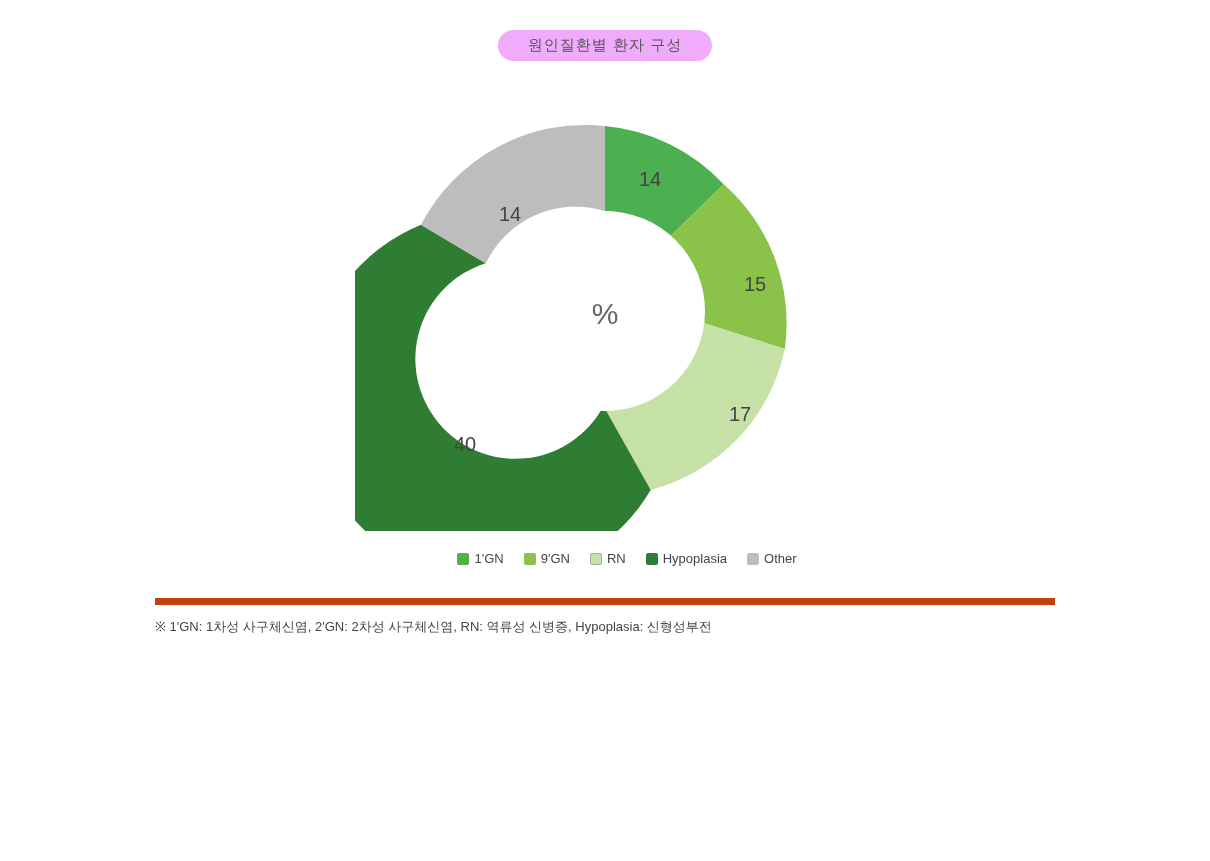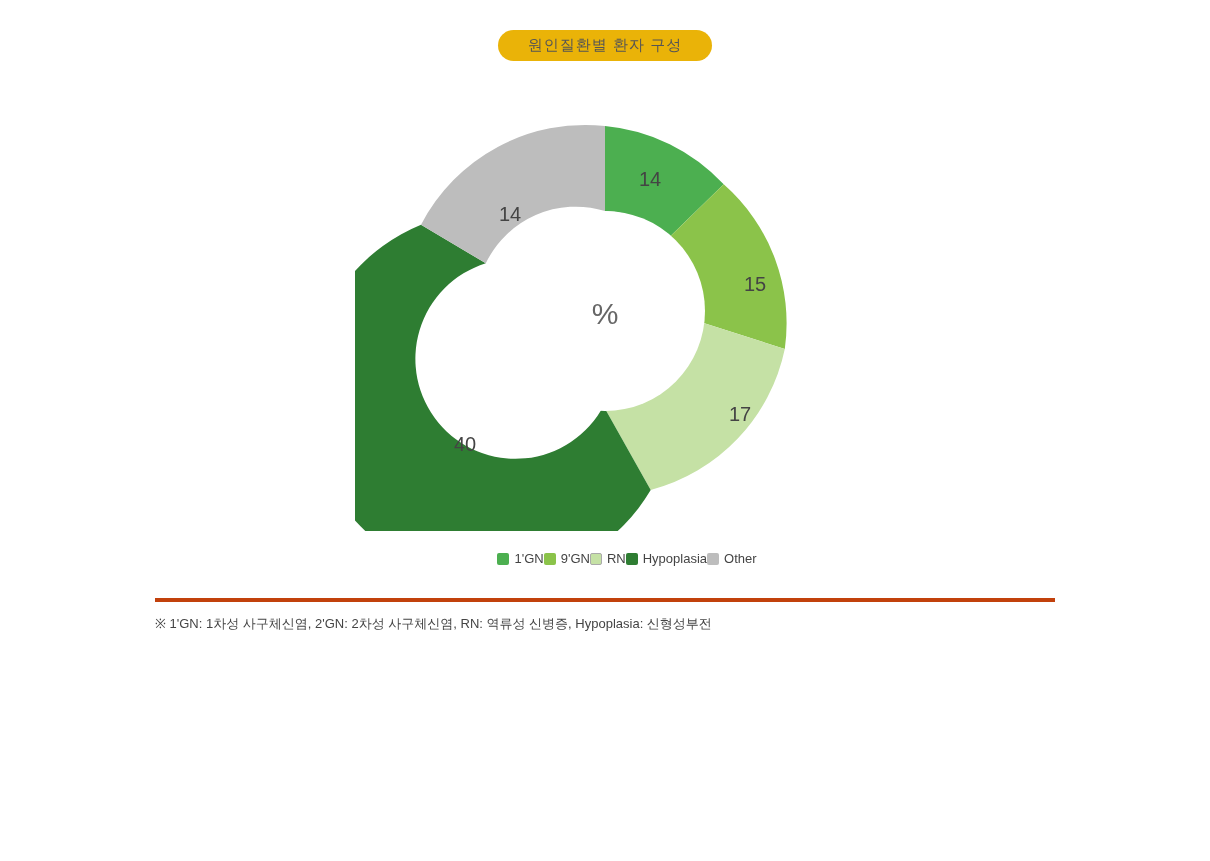--- a/index.html
+++ b/index.html
@@ -12,21 +12,21 @@
     }
     .page-container {
       width: 1210px;
       height: 861px;
       display: flex;
       flex-direction: column;
       align-items: center;
       padding-top: 30px;
     }
     .chart-title-box {
-      background: #eab308;
+      background: #f0abfc;
       border-radius: 20px;
       padding: 6px 30px;
       margin-bottom: 30px;
     }
     .chart-title-text {
       font-size: 15px;
       color: #555;
       letter-spacing: 1px;
     }
     .chart-area {
@@ -36,41 +36,42 @@
       margin-bottom: 20px;
     }
     .donut-svg {
       width: 100%;
       height: 100%;
     }
 
     .legend-row {
       display: flex;
       align-items: center;
+      gap: 20px;
       margin-bottom: 12px;
       padding-left: 44px;
     }
     .legend-item {
       display: flex;
       align-items: center;
       gap: 5px;
       font-size: 13px;
       color: #444;
     }
     .legend-dot {
       width: 12px;
       height: 12px;
       border-radius: 2px;
       display: inline-block;
     }
     .footnote-area {
       width: 900px;
       margin-top: 20px;
       padding-top: 10px;
-      border-top: 4px solid #c2410c;
+      border-top: 7px solid #c2410c;
     }
     .footnote-text {
       font-size: 13px;
       color: #444;
       line-height: 1.8;
     }
   </style>
 </head>
 <body>
 

